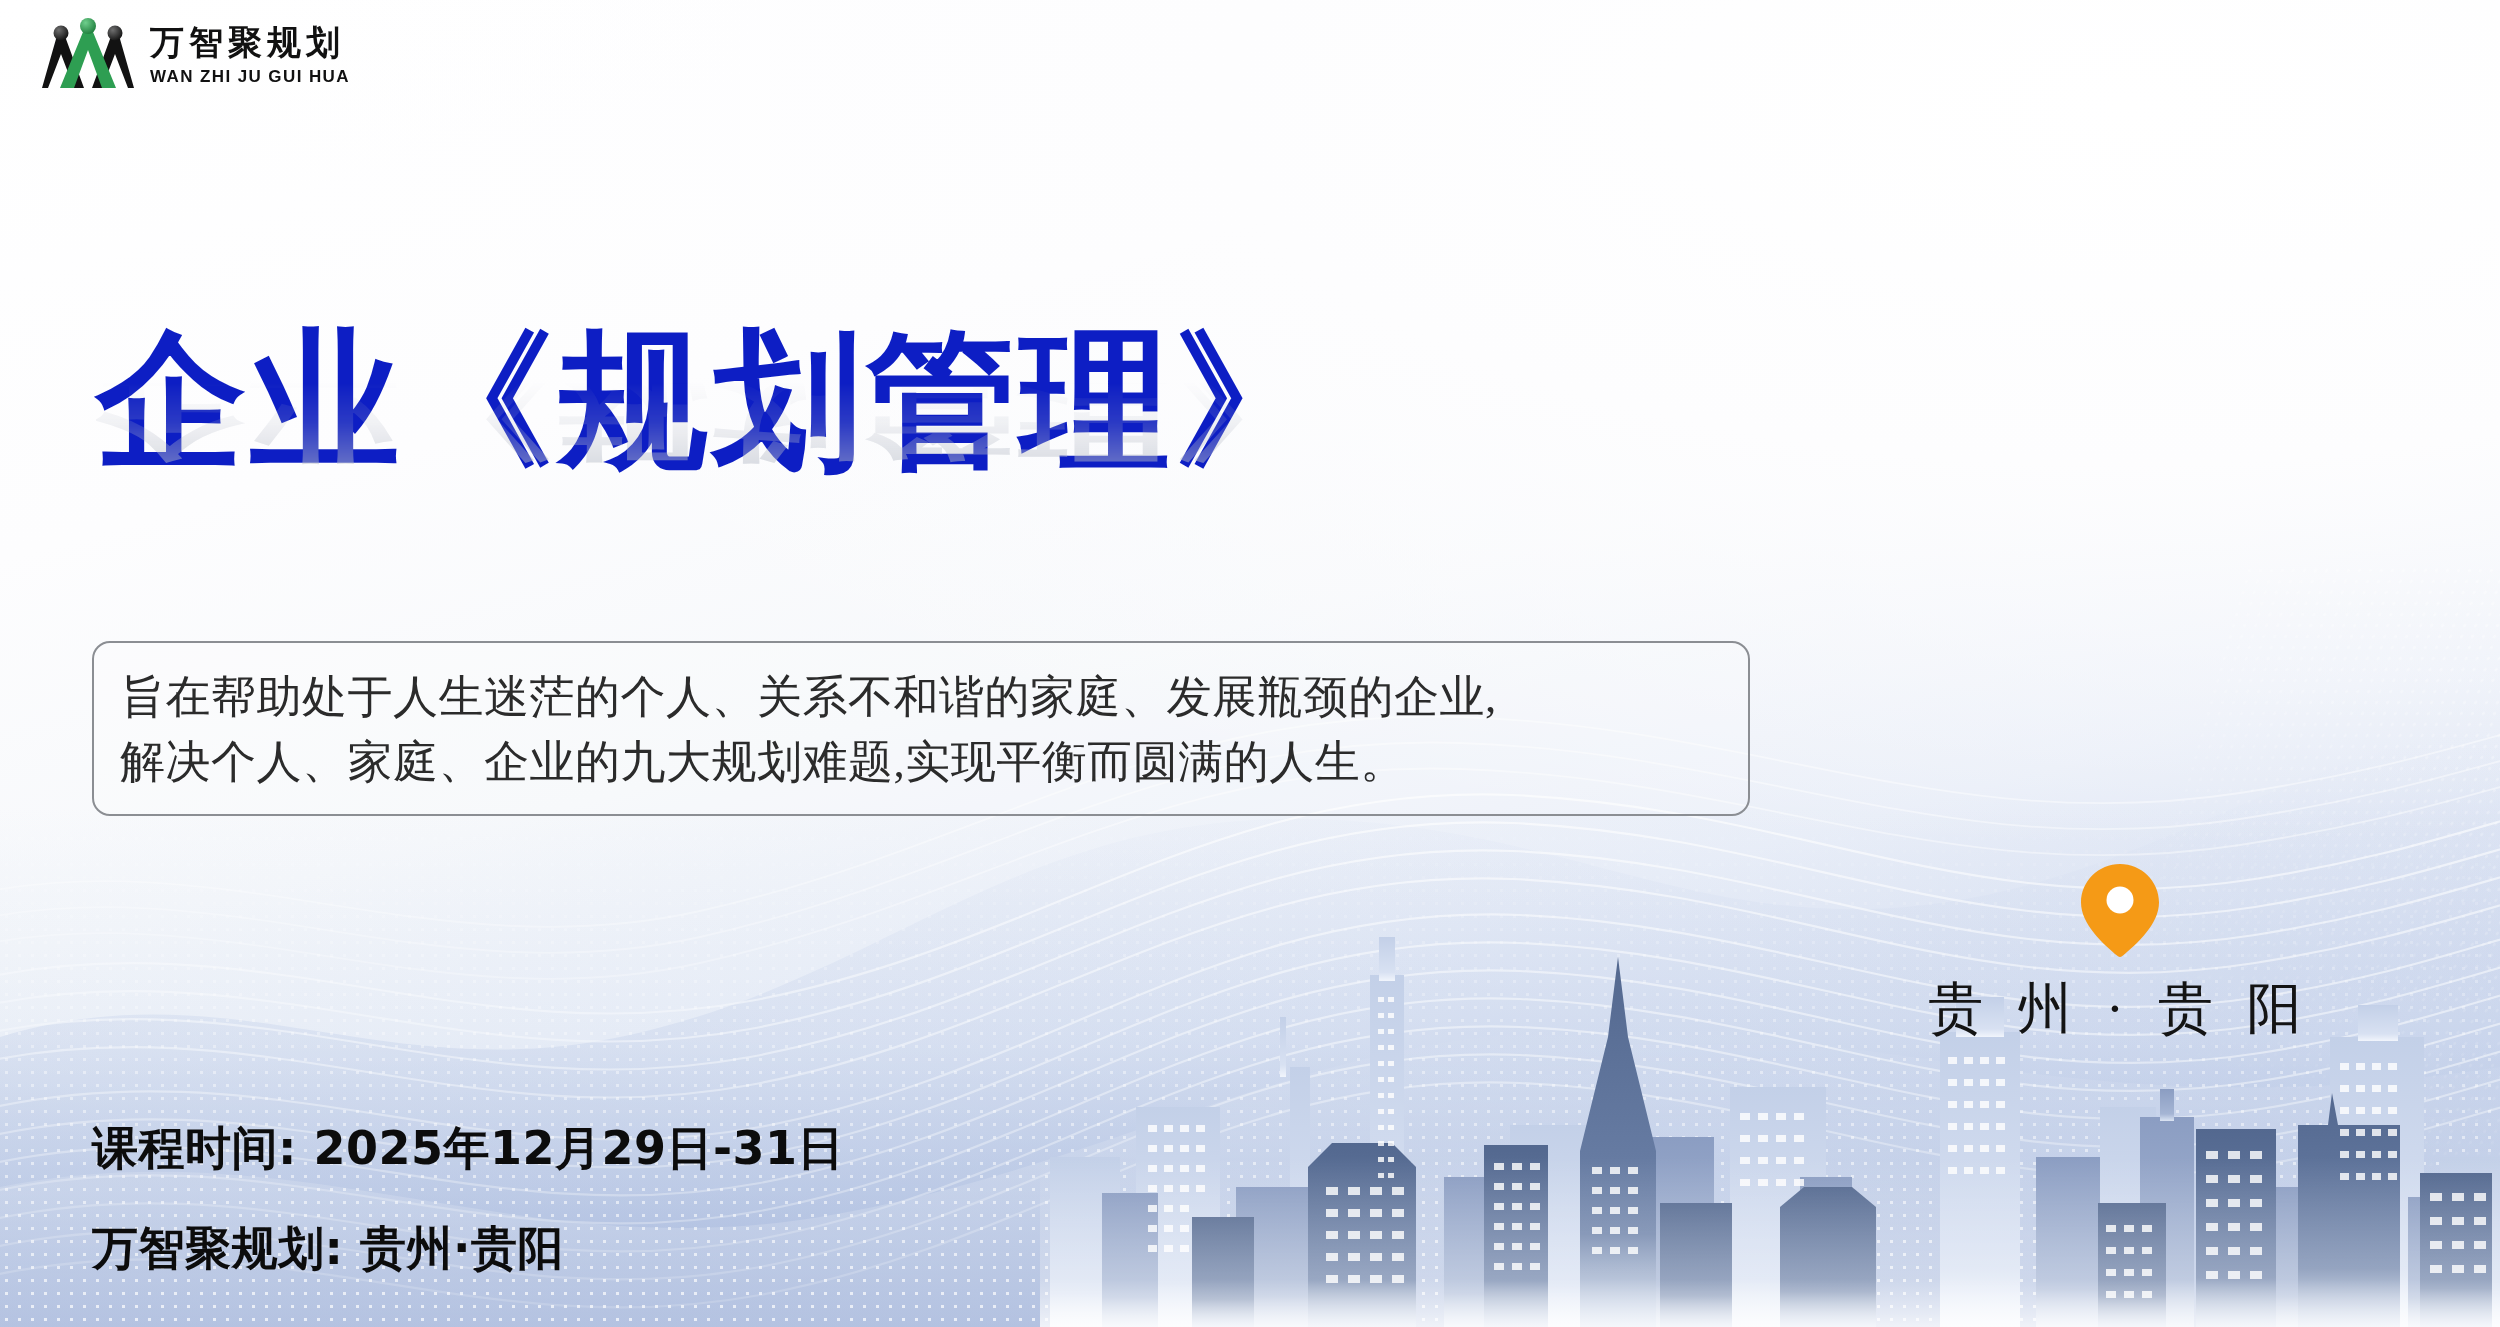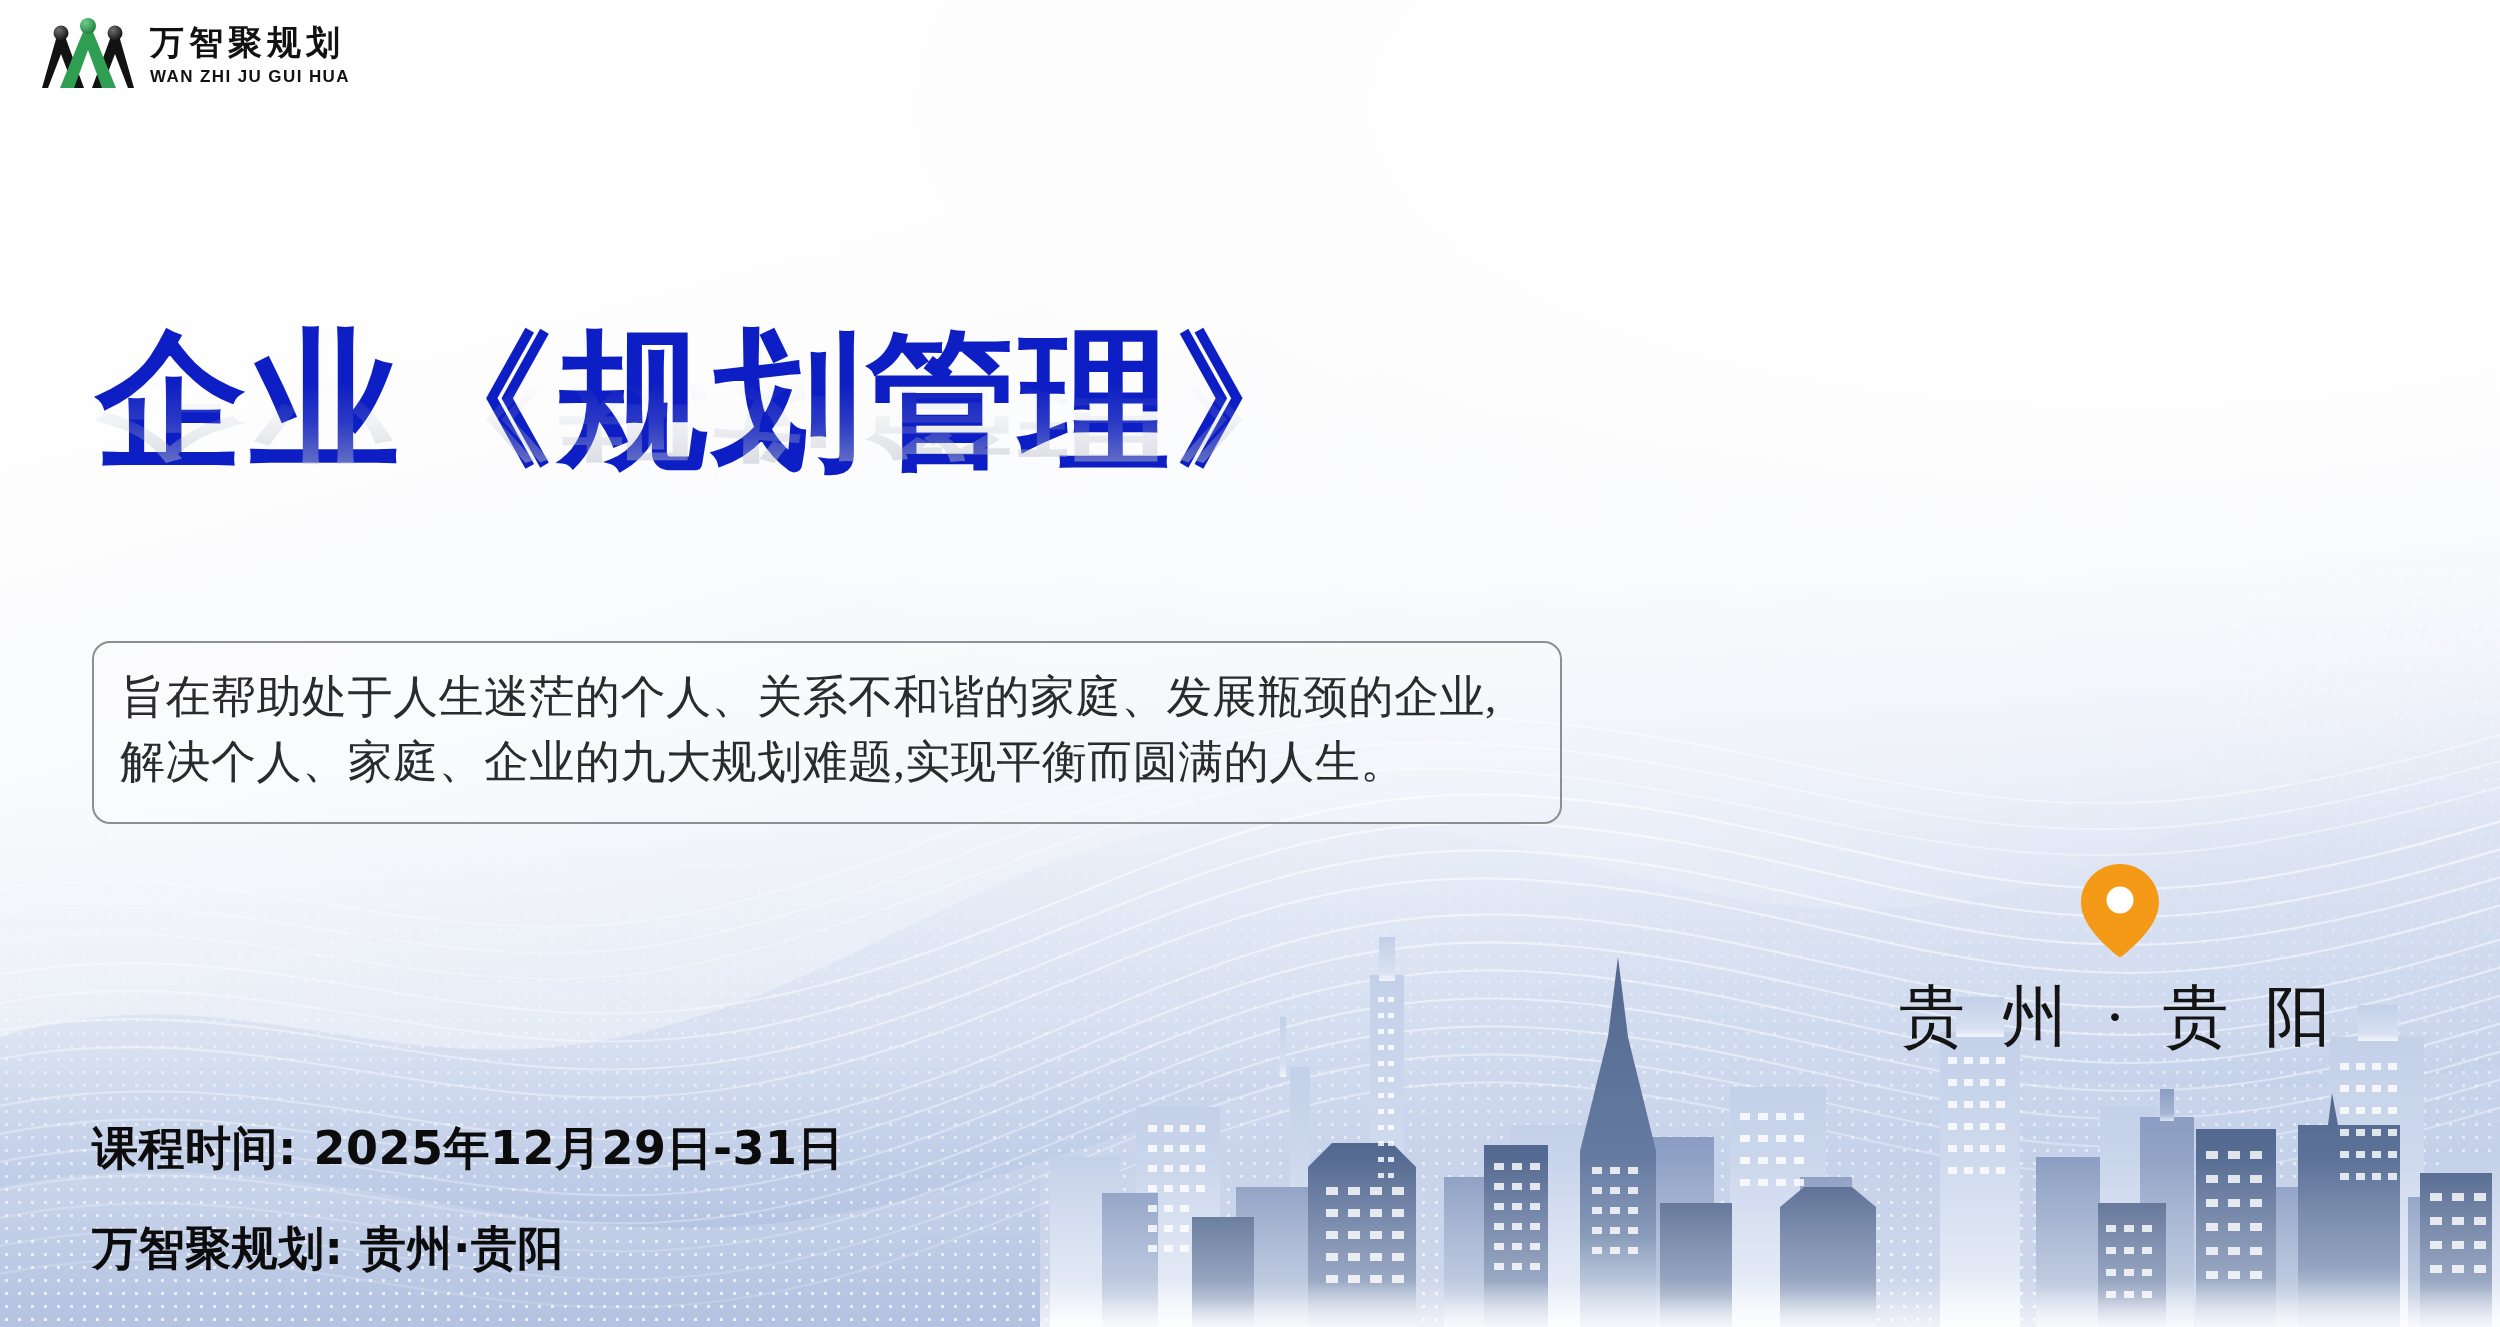--- a/index.html
+++ b/index.html
@@ -80,24 +80,24 @@
     color:#b9bec9;
     transform:scaleY(-0.62);transform-origin:top center;
     -webkit-mask-image:linear-gradient(to bottom, rgba(0,0,0,.55) 0%, rgba(0,0,0,.18) 45%, rgba(0,0,0,0) 85%);
             mask-image:linear-gradient(to bottom, rgba(0,0,0,.55) 0%, rgba(0,0,0,.18) 45%, rgba(0,0,0,0) 85%);
     filter:blur(.4px);
     pointer-events:none;
   }
 
   
   .desc-box{
-    position:absolute;left:92px;top:641px;width:1470px;
+    position:absolute;left:92px;top:641px;width:1658px;
     box-sizing:border-box;
     border:2px solid #8b8e93;border-radius:18px;
-    padding:22px 26px 26px 26px;
+    padding:22px 26px 18px 26px;
     background:rgba(255,255,255,.18);
   }
   .desc-line{
     font-family:"Liberation Serif","DejaVu Serif",serif;
     font-size:45px;color:#2b2b2b;line-height:1.45;white-space:nowrap;
     letter-spacing:.5px;
   }
 
   
   .slogan{
@@ -108,21 +108,21 @@
 
   
   .loc-badge{
     position:absolute;left:1950px;top:862px;width:340px;
     display:flex;flex-direction:column;align-items:center;
   }
   .pin{width:86px;height:96px;display:block;}
   .loc-name{
     margin-top:14px;
     font-family:"Liberation Serif","DejaVu Serif",serif;
-    font-size:66px;color:#141414;letter-spacing:10px;white-space:nowrap;
+    font-size:55px;color:#141414;letter-spacing:10px;white-space:nowrap;
   }
 
   
   .course-info{position:absolute;left:92px;top:1118px;}
   .course-row{
     font-family:"DejaVu Sans","Liberation Sans",sans-serif;
     font-size:46px;font-weight:700;color:#0c0c0c;white-space:nowrap;
     margin-bottom:38px;letter-spacing:.5px;
   }
   .course-row:last-child{margin-bottom:0;}

